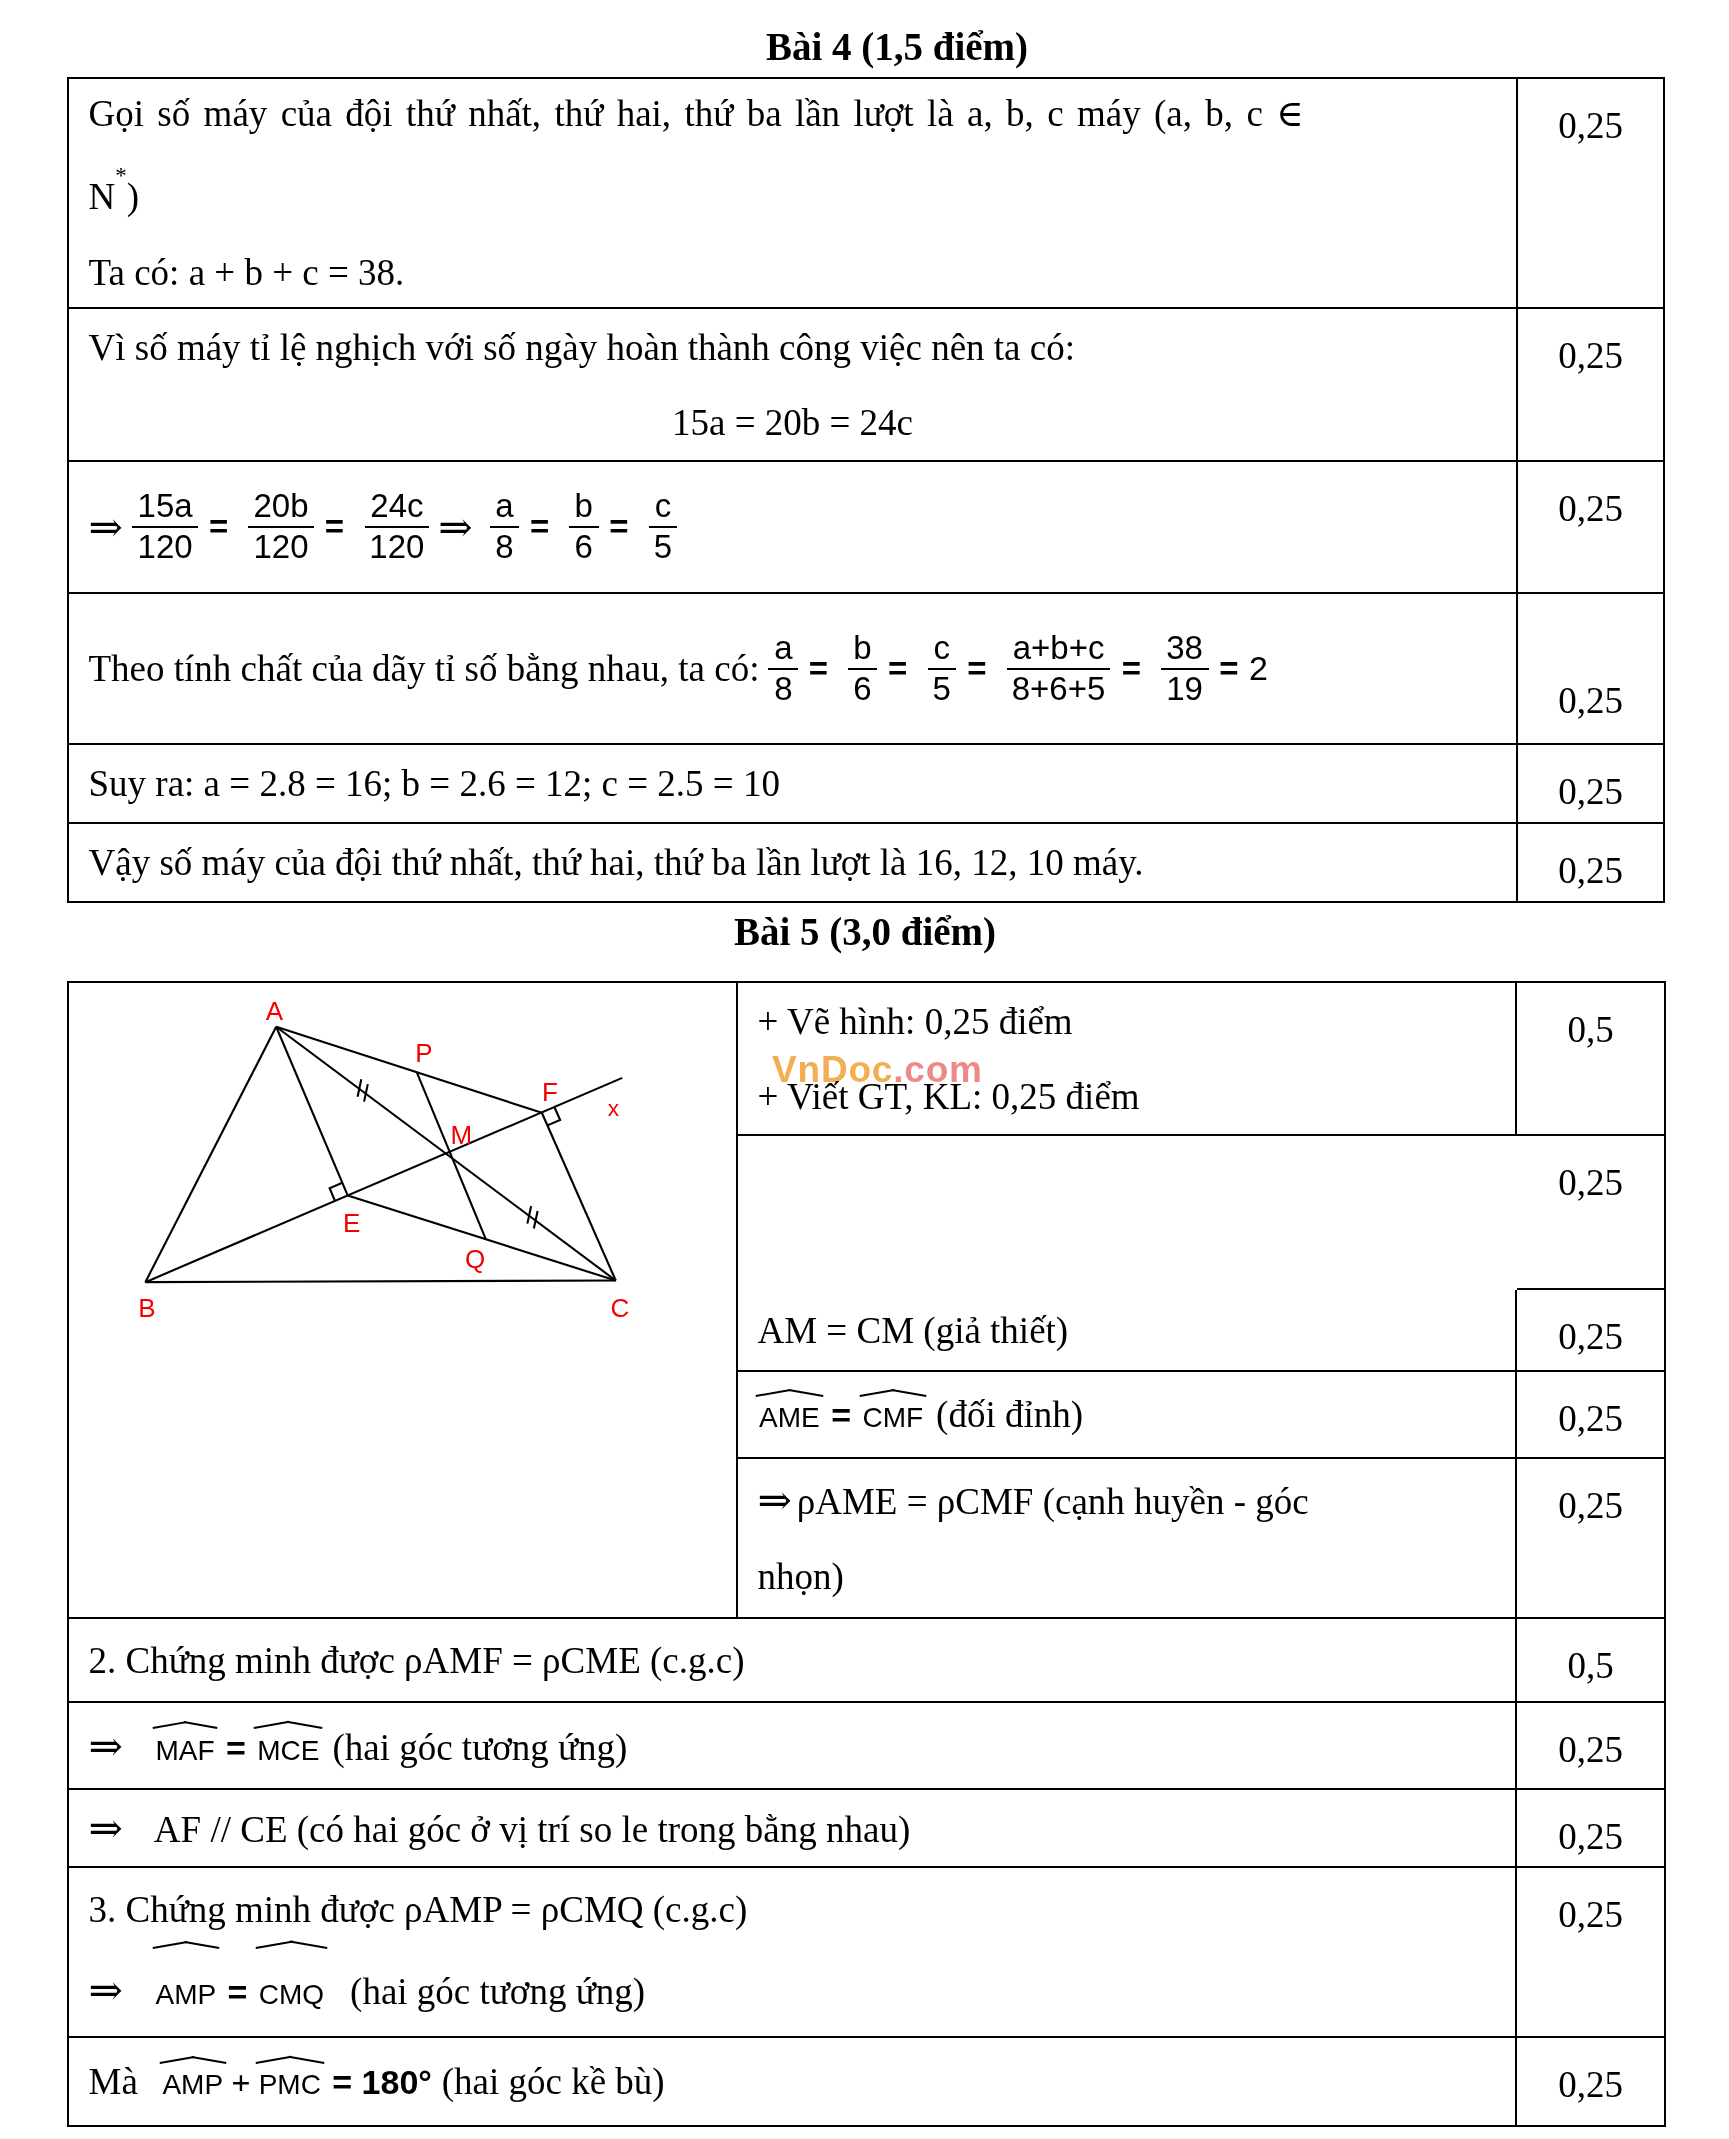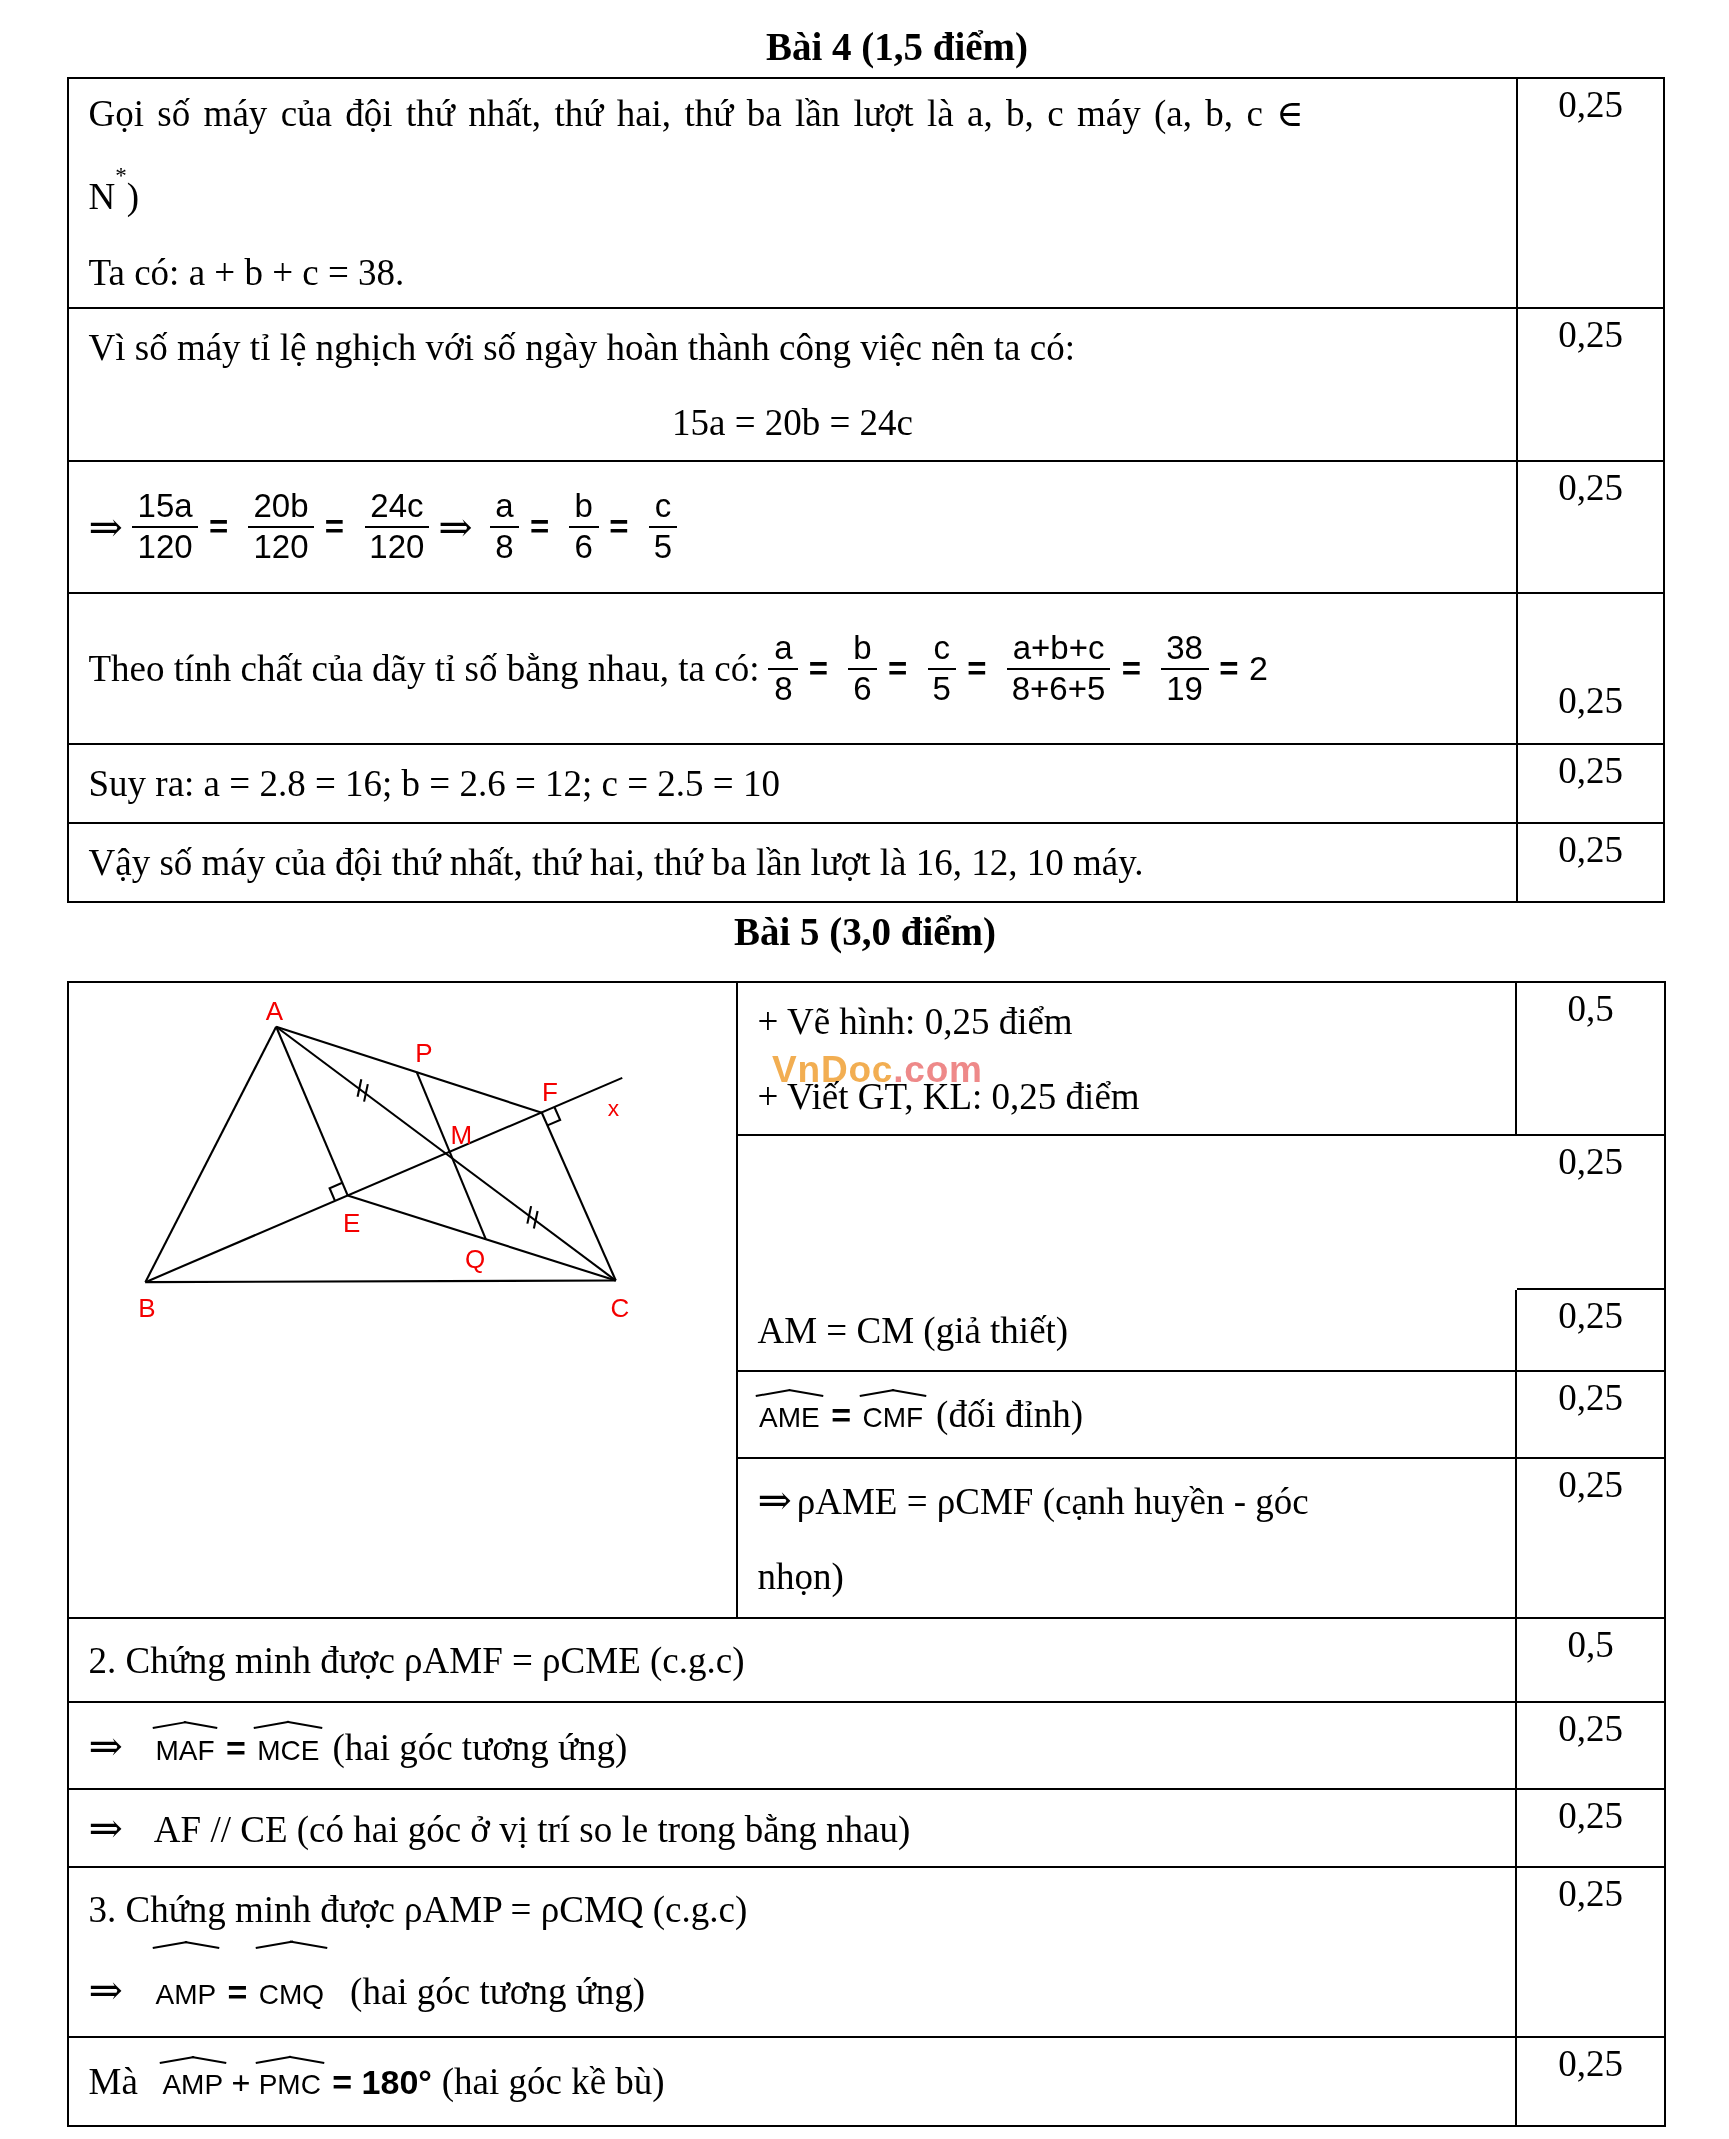--- a/index.html
+++ b/index.html
@@ -26,21 +26,21 @@
         grid-template-rows:153px 154px 82px 87px 160px 84px 87px 78px 170px 89px; }
   .tbl > div { border-right:2.4px solid #000; border-bottom:2.4px solid #000; }
 
   .tc { padding:1.6px 19.5px; display:flex; flex-direction:column; justify-content:center;
         font-size:37px; }
   .ln { line-height:75px; }
   .ln-c { text-align:center; }
   .hrow-b { display:flex; align-items:baseline; }
 
   .sc { font-size:37px; display:flex; justify-content:center; align-items:flex-start;
-        padding-top:4px; }
+        padding-top:25px; }
   .sc-bot { align-items:flex-end; padding-bottom:21px; }
 
   sup.star { font-size:23px; position:relative; top:-13px; }
 
   
   .ms, .frac, .meq, .aeq, .ang {
     font-family:"Liberation Sans","DejaVu Sans",sans-serif;
   }
   .frac { display:inline-flex; flex-direction:column; align-items:center;
           font-size:33px; line-height:1.18;margin-left:9px; }

